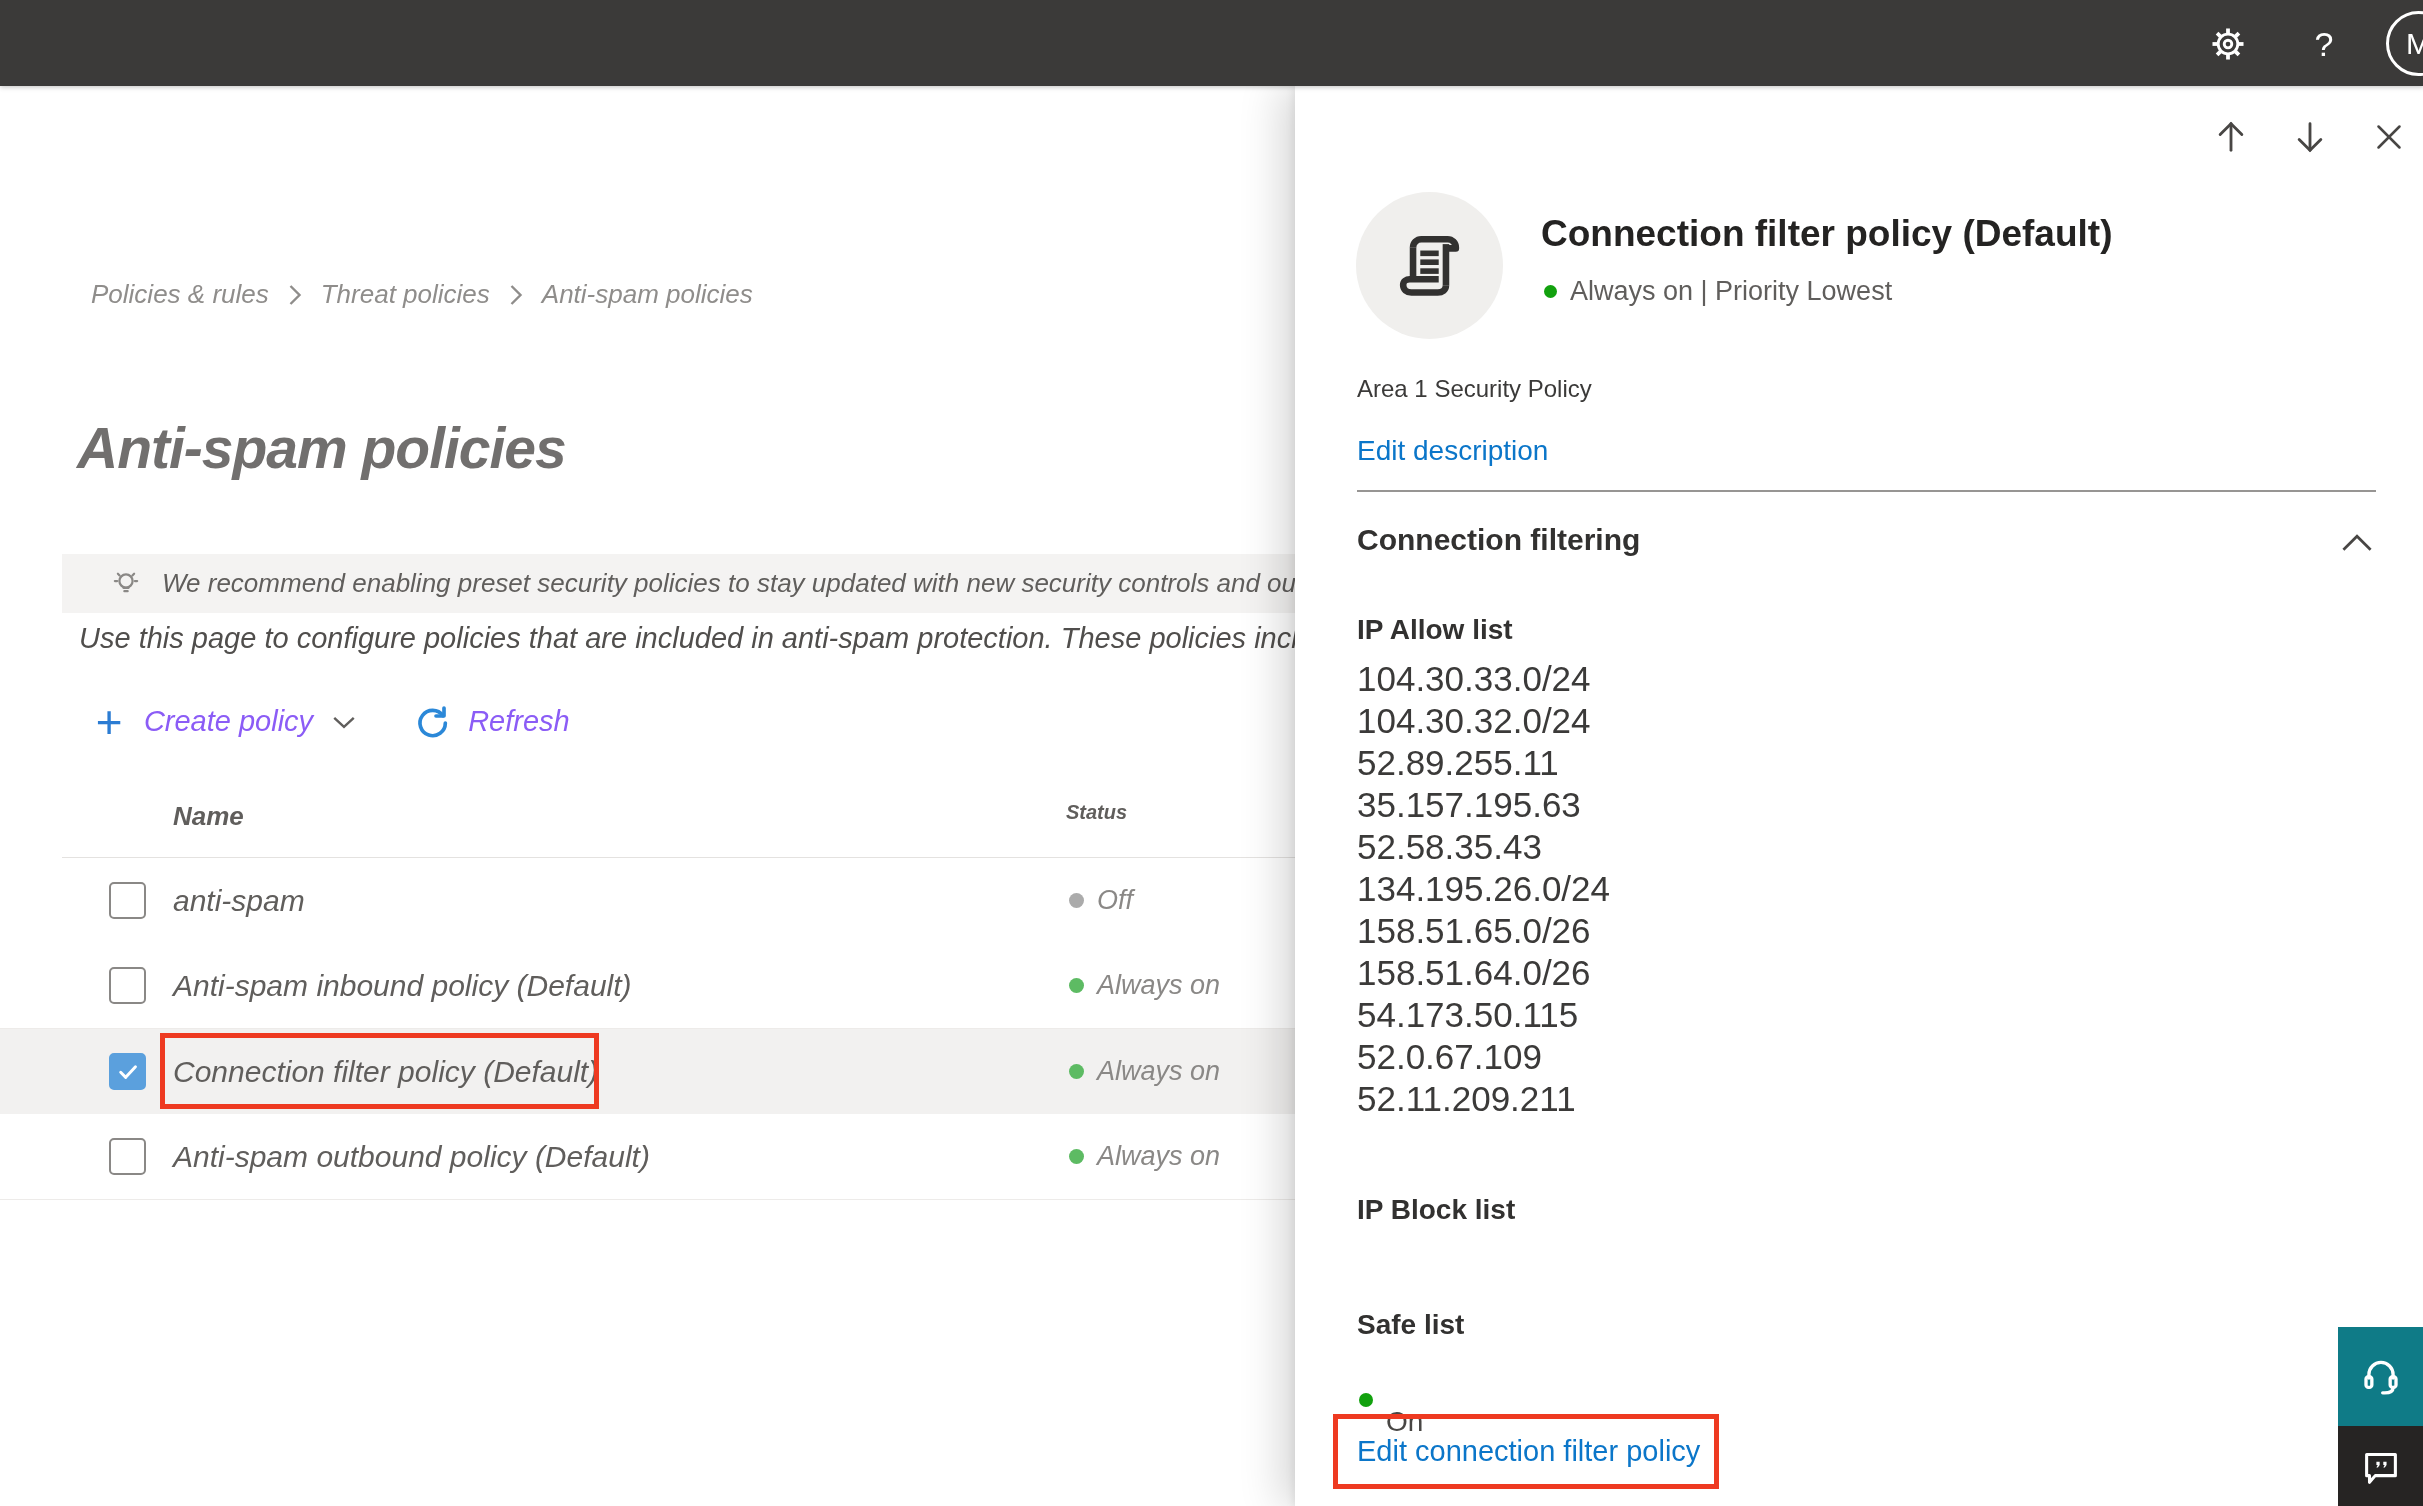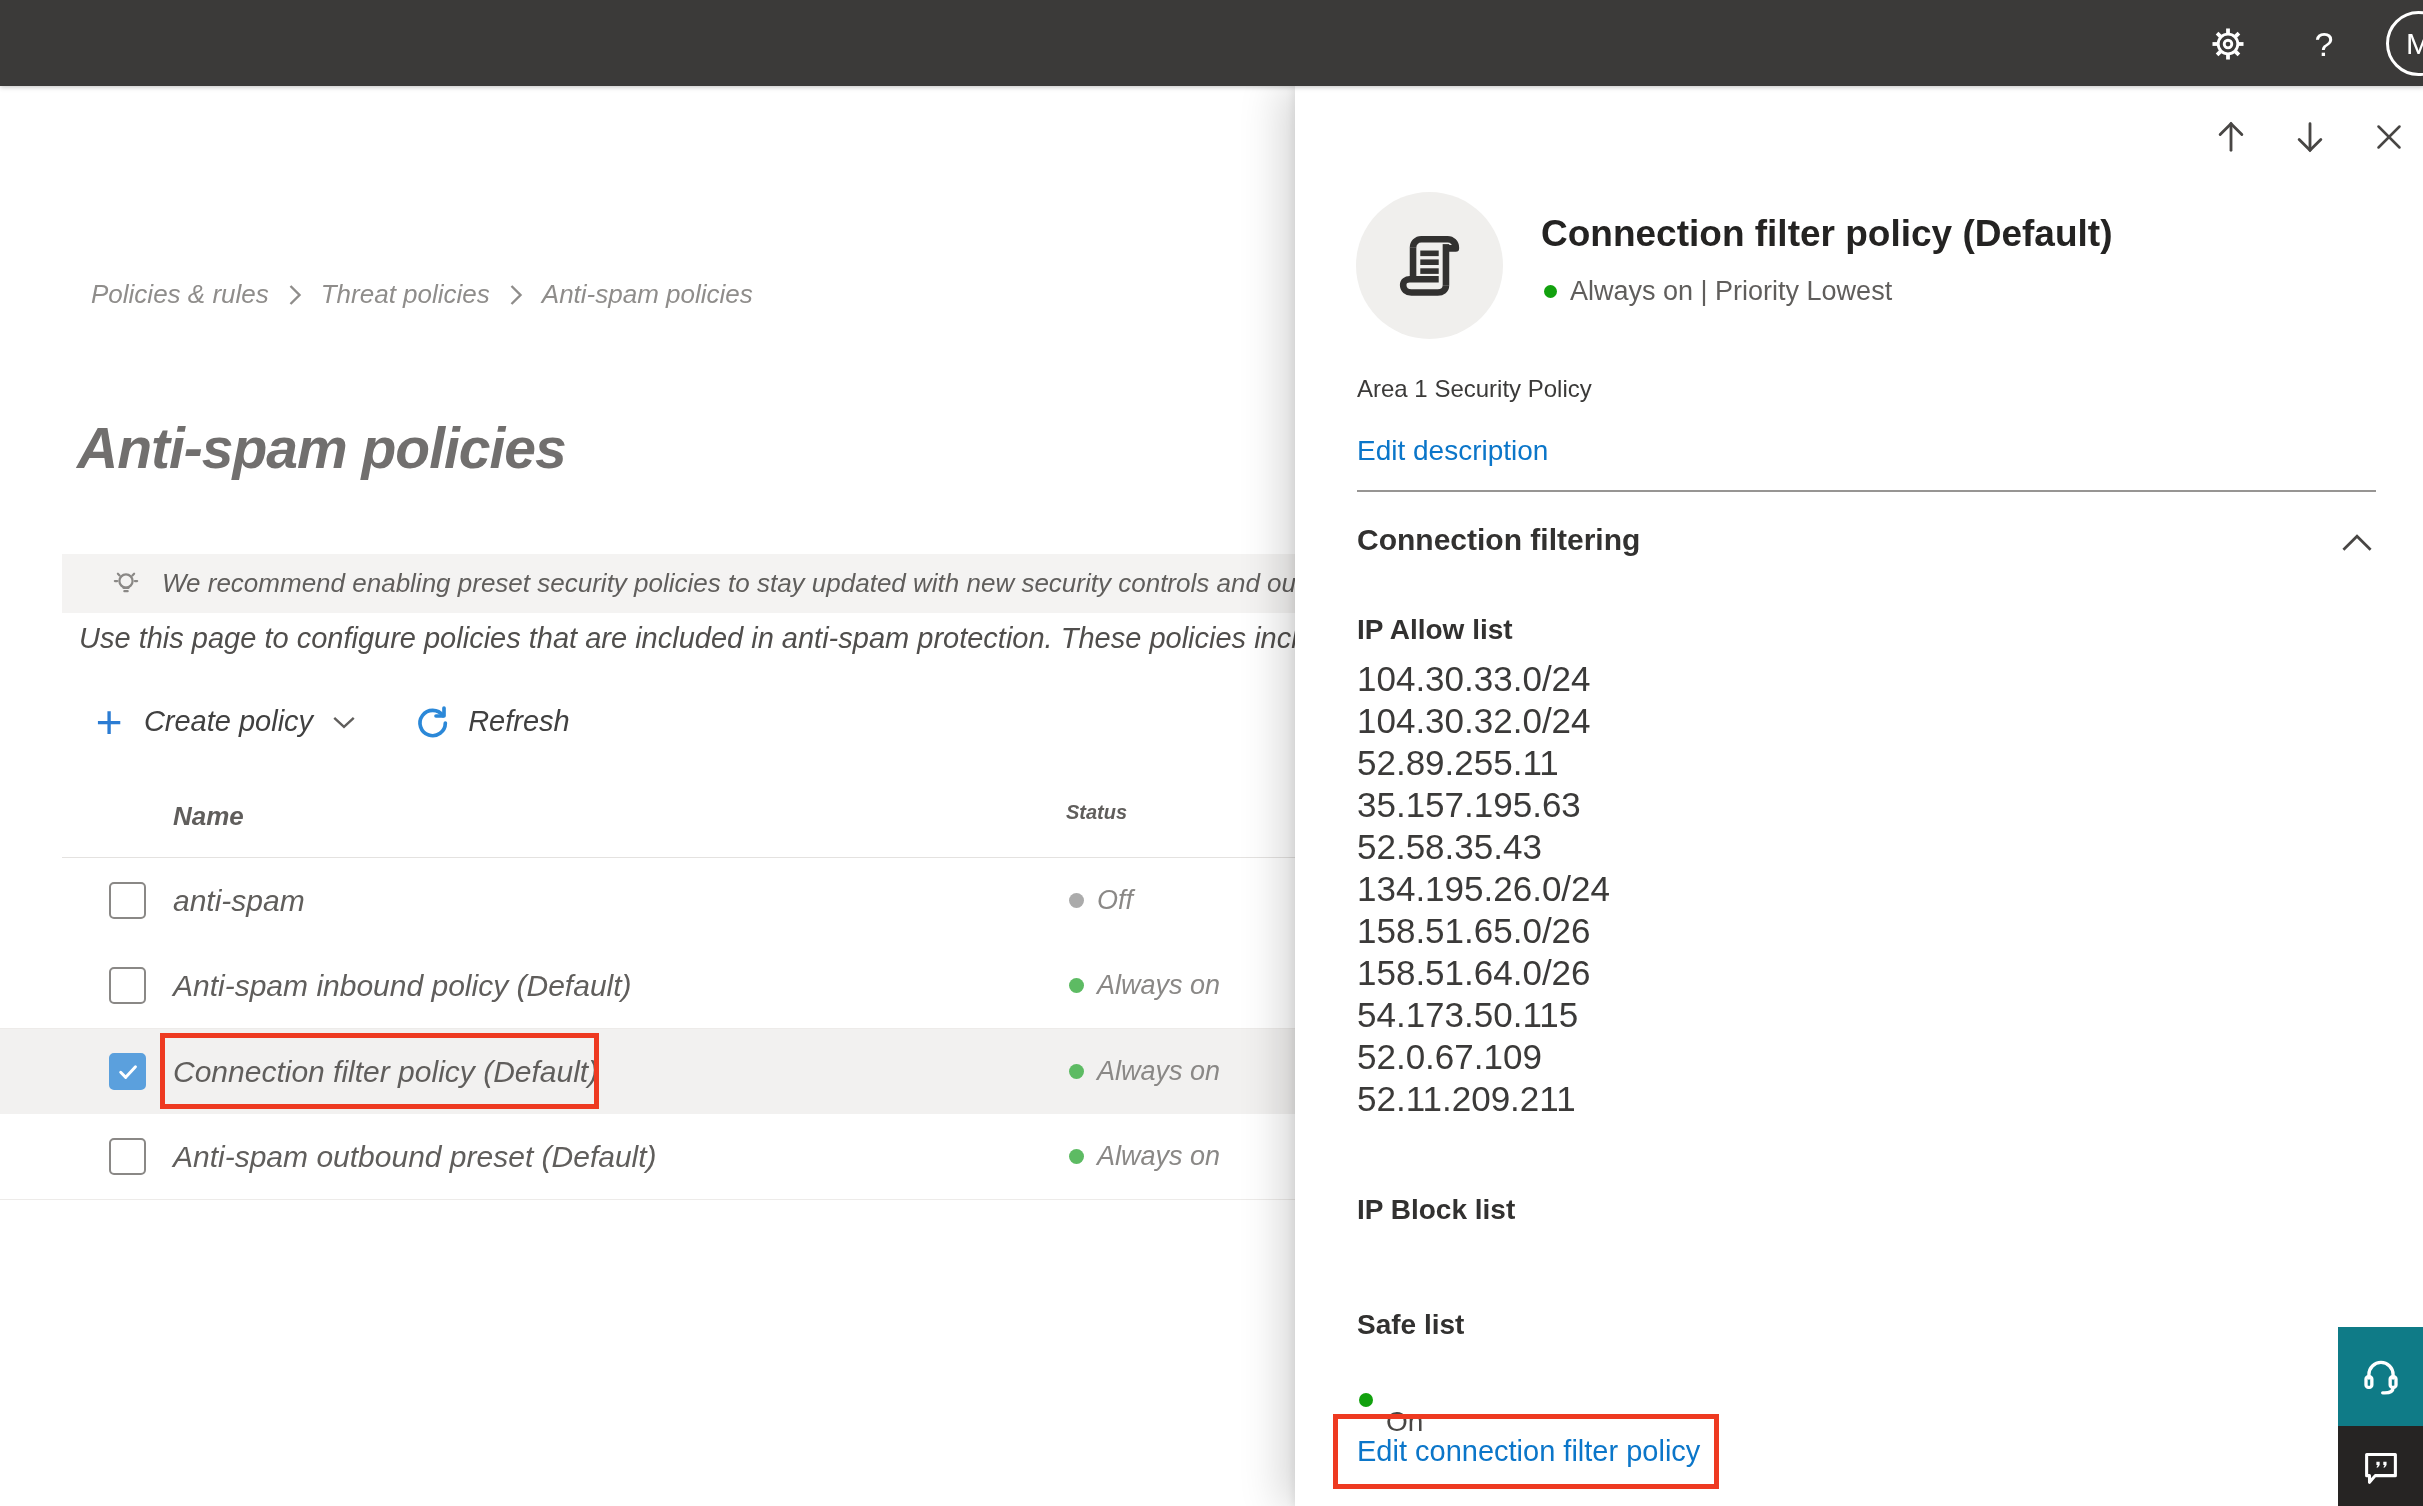--- a/index.html
+++ b/index.html
@@ -30,21 +30,21 @@
     position:absolute;left:62px;top:468px;width:1233px;height:59px;background:#f4f3f2;
     display:flex;align-items:center;overflow:hidden;white-space:nowrap;
   }
   .banner .bulb{margin-left:46px;margin-right:18px;flex:0 0 auto;display:flex;}
   .banner-text{font-size:26px;color:#605e5c;}
   .page-desc{position:absolute;left:79px;top:536px;width:1216px;font-size:29px;color:#504e4c;white-space:nowrap;overflow:hidden;}
   
   .toolbar{position:absolute;left:95px;top:610px;height:51px;display:flex;align-items:center;}
   .tb-btn{display:flex;align-items:center;cursor:pointer;}
   .plus-glyph{color:#2b7cd3;font-size:46px;font-weight:300;line-height:46px;margin-right:22px;}
-  .create-label,.refresh-label{font-size:29px;color:#404040;}
+  .create-label,.refresh-label{font-size:29px;color:#8b5cf6;}
   .chev-down{margin-left:18px;display:flex;}
   .refresh-btn{margin-left:55px;}
   .refresh-btn svg{margin-right:16px;}
   
   .thead-name{position:absolute;left:173px;top:715px;font-size:26px;font-weight:600;color:#605e5c;}
   .thead-status{position:absolute;left:1066px;top:715px;font-size:20px;font-weight:600;color:#605e5c;}
   .thead-divider{position:absolute;left:62px;top:771px;width:1233px;height:1px;background:#e4e2e0;}
   .trow{position:absolute;left:0px;width:1295px;height:85px;border-bottom:1px solid #edebe9;background:#fff;cursor:pointer;}
   .trow.selected{background:#f2f1f0;}
   .row-1{top:772px;} .row-2{top:857px;} .row-3{top:943px;} .row-4{top:1028px;}
@@ -207,21 +207,21 @@
       </span>
       <span class="row-name">Connection filter policy (Default)</span>
       <span class="status-cell">
         <span class="dot on"></span>
         <span class="status-text">Always on</span>
       </span>
     </div>
 
     <div class="trow row-4">
       <span class="cbox"></span>
-      <span class="row-name">Anti-spam outbound preset (Default)</span>
+      <span class="row-name">Anti-spam outbound policy (Default)</span>
       <span class="status-cell">
         <span class="dot on"></span>
         <span class="status-text">Always on</span>
       </span>
     </div>
 
     <div class="annot annot-row"></div>
   </div>
 
   <div class="flyout">

